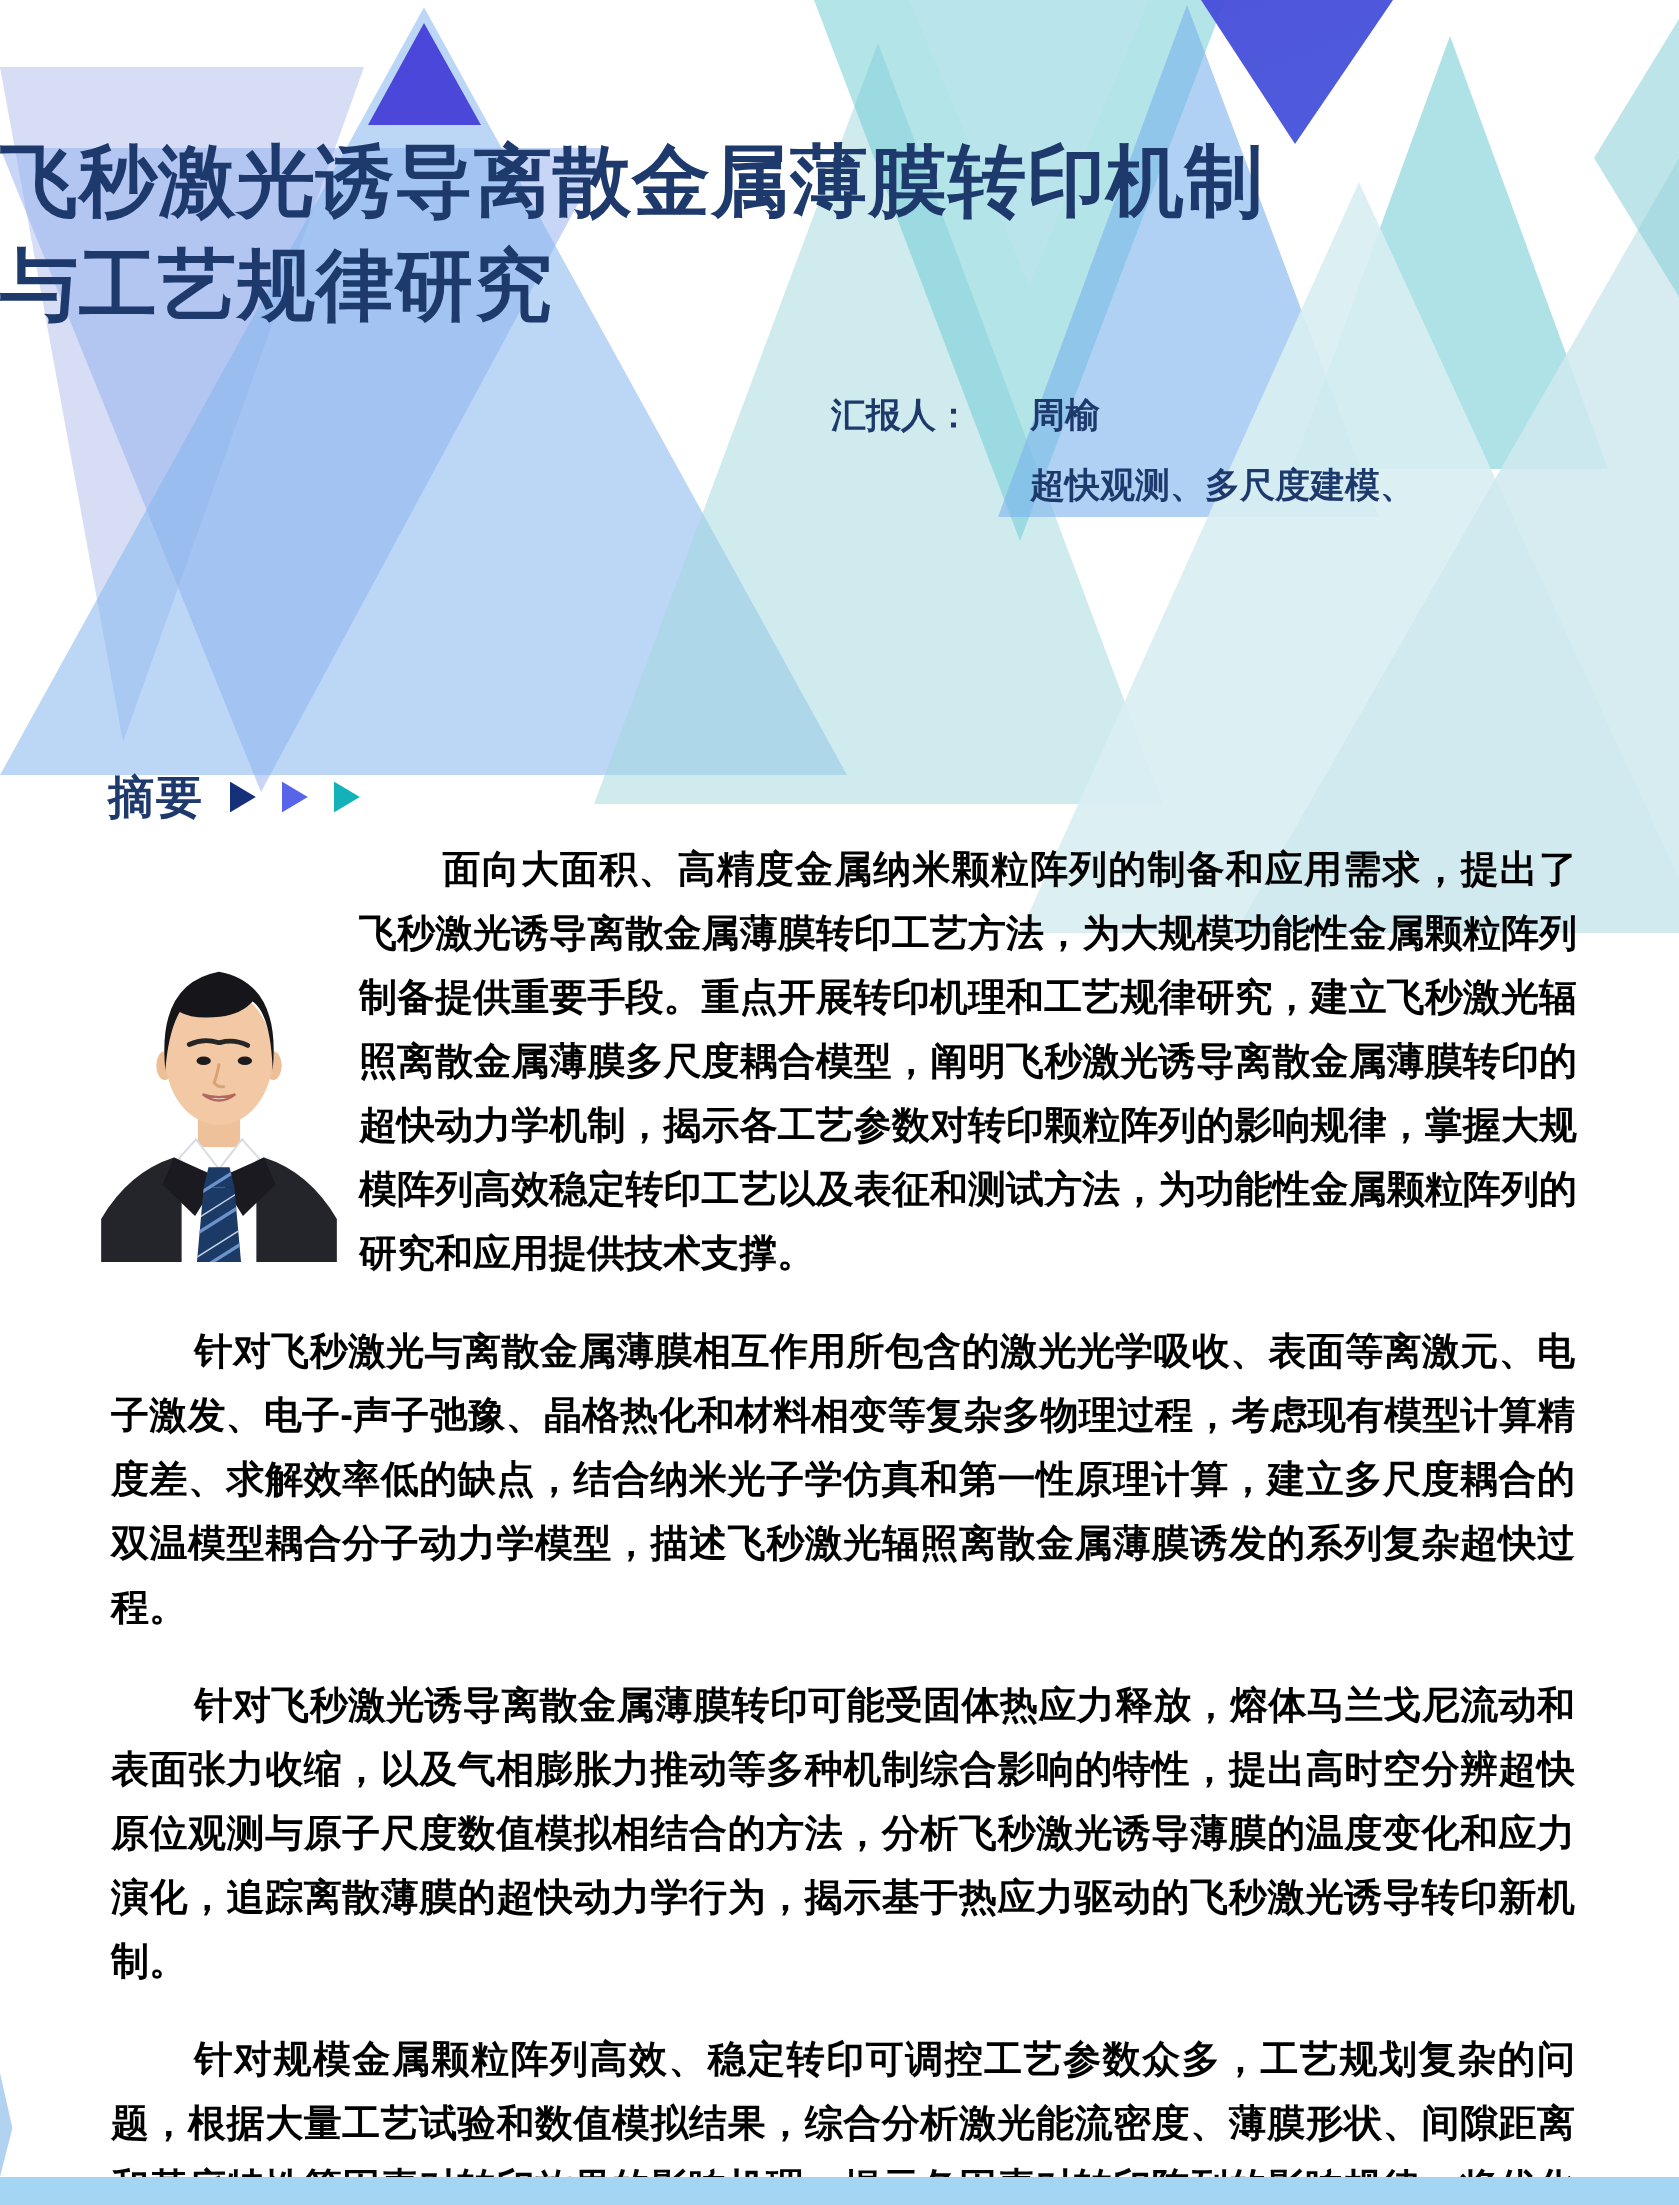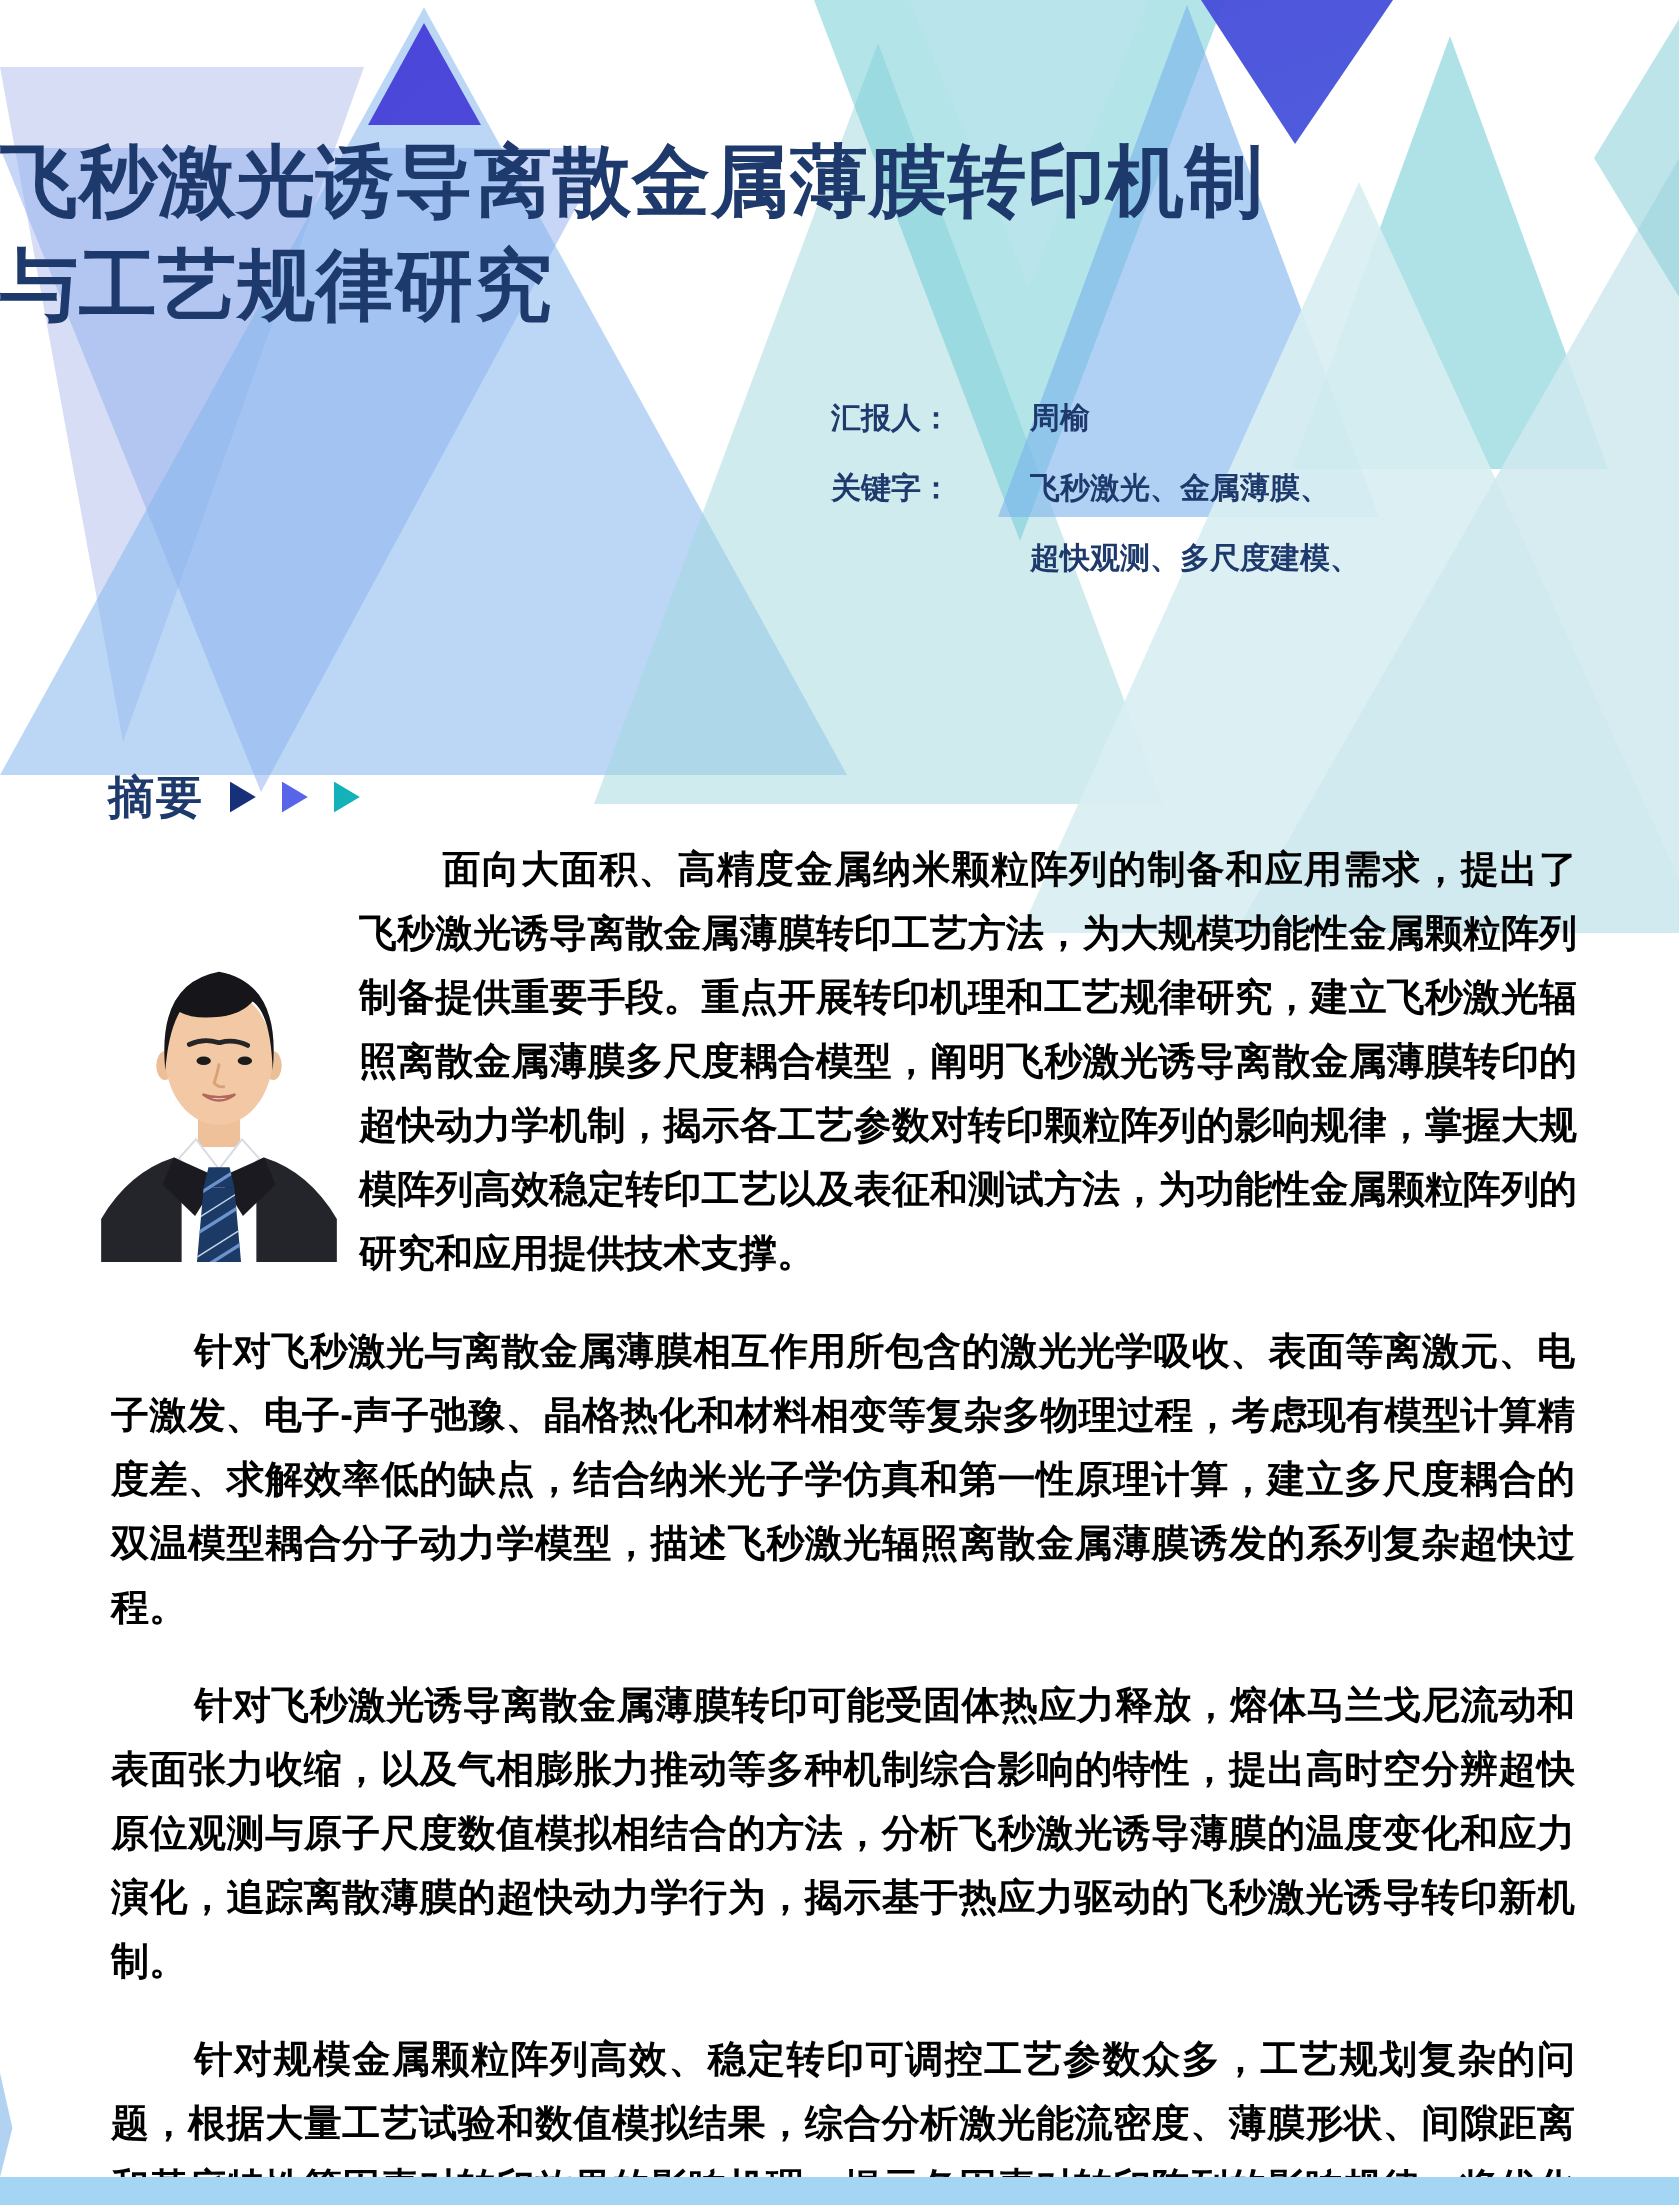--- a/index.html
+++ b/index.html
@@ -29,21 +29,21 @@
   
   .title-block{
     position:absolute;left:0;right:0;top:129px;z-index:2;
     color:#1e3a6d;font-weight:900;
     font-size:78px;line-height:104px;letter-spacing:1px;
   }
 
   
   .info-block{
     position:absolute;left:831px;top:383px;z-index:2;
-    color:#1e3a6d;font-weight:900;font-size:30px;line-height:70px;
+    color:#1e3a6d;font-weight:900;font-size:35px;line-height:70px;font-family:Liberation Mono, monospace;
   }
   .info-row{display:flex;}
   .info-label{width:199px;flex:none;white-space:nowrap;}
   .info-value{white-space:nowrap;}
 
   
   .abstract-head{
     position:absolute;left:108px;top:772px;z-index:2;
     display:flex;align-items:center;gap:25px;
   }
@@ -92,24 +92,20 @@
 
 <div class="title-block">
   <div>飞秒激光诱导离散金属薄膜转印机制</div>
   <div>与工艺规律研究</div>
 </div>
 
 <div class="info-block">
   <div class="info-row">
     <span class="info-label">汇报人：</span>
     <span class="info-value">周榆</span>
-  </div>
-  <div class="info-row">
-    <span class="info-label">关键字：</span>
-    <span class="info-value">飞秒激光、金属薄膜、</span>
   </div>
   <div class="info-row">
     <span class="info-label"></span>
     <span class="info-value">超快观测、多尺度建模、</span>
   </div>
 </div>
 
 <div class="abstract-head">
   <span class="word">摘要</span>
   <span class="arrow" style="background: rgb(22, 48, 122);"></span>

